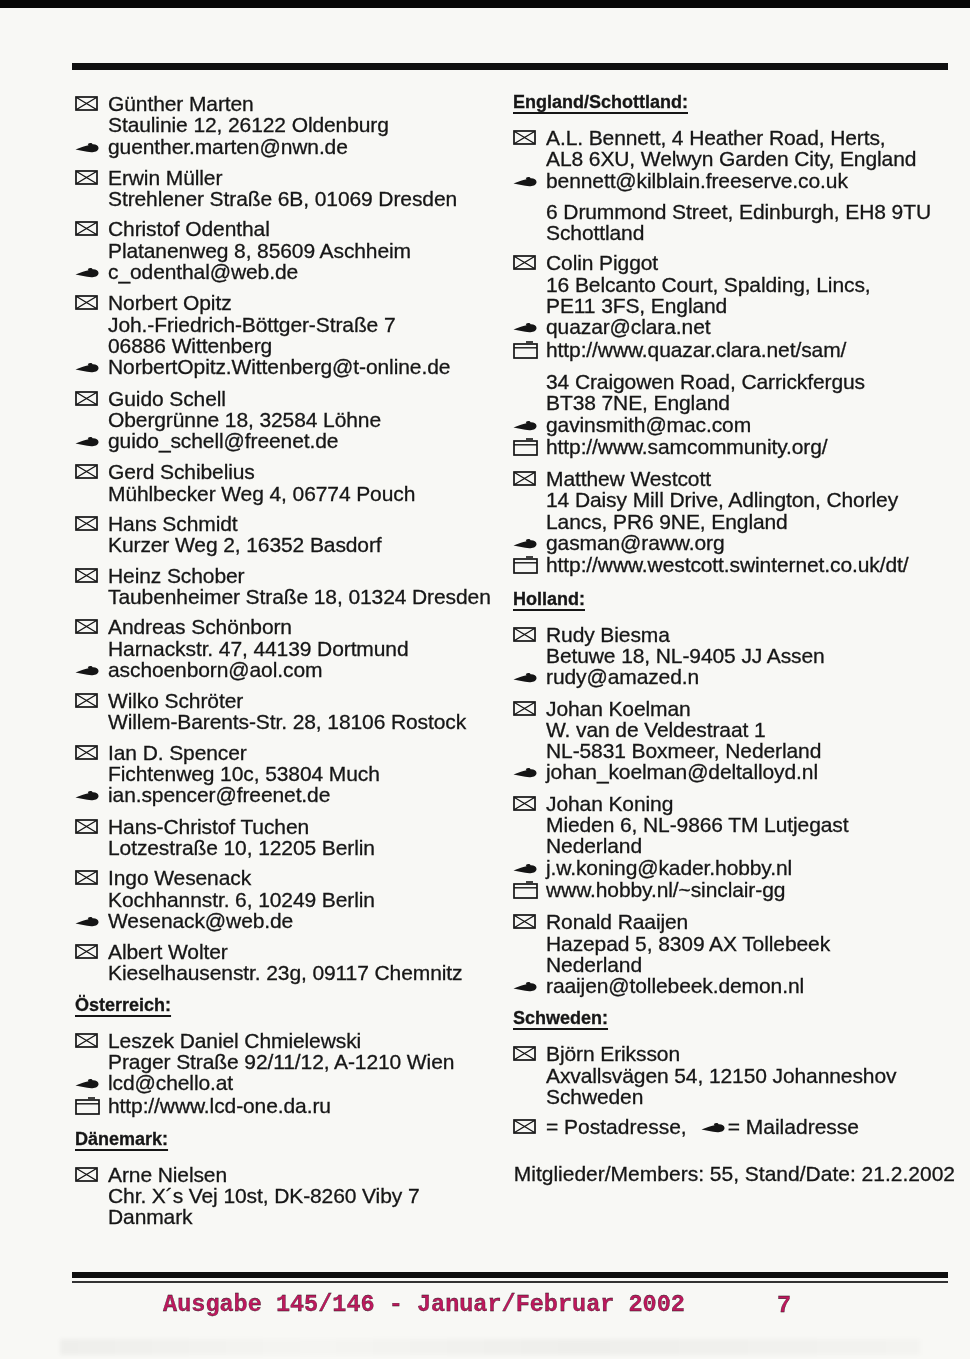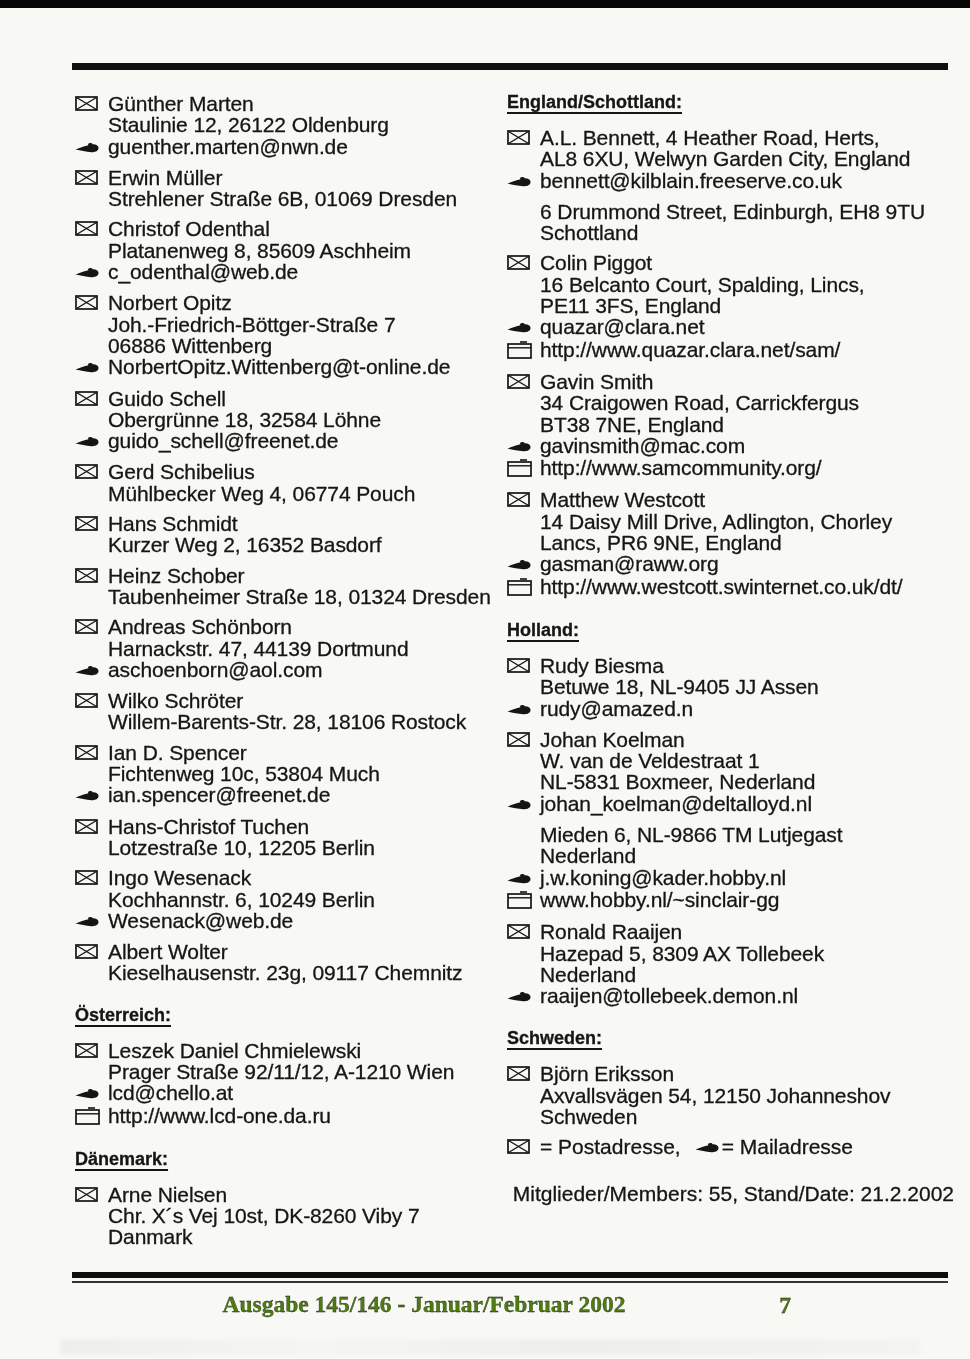--- a/index.html
+++ b/index.html
@@ -1,25 +1,25 @@
 <!DOCTYPE html>
 <html><head>
 <meta charset="utf-8">
 <style>
   html,body{margin:0;padding:0;background:#f7f7f4;}
   .page{position:relative;width:970px;height:1359px;background:#f8f8f5;overflow:hidden;
         font-family:"Liberation Sans","DejaVu Sans",sans-serif;color:#161616;
         -webkit-text-stroke:0.3px #161616;}
   .top-edge{position:absolute;top:0;left:0;width:970px;height:8px;background:#070707;}
   .top-rule{position:absolute;top:63px;left:72px;width:876px;height:7px;background:#101010;}
-  .content{position:absolute;left:75px;top:90px;width:880px;display:flex;gap:20px;}
+  .content{position:absolute;left:75px;top:90px;width:880px;display:flex;gap:26px;}
   .col{display:flex;flex-direction:column;}
   .col-left{width:412px;padding-top:3px;}
   .col-right{width:447px;}
-  .section + .section{margin-top:10px;}
+  .section + .section{}
   .section-header{font-size:18px;line-height:25px;font-weight:bold;margin:0 0 12px 0;
         text-decoration:underline;text-decoration-thickness:2px;text-underline-offset:4px;}
   .section-header:empty{display:none;}
   .entry{margin-bottom:9px;}
   .line{display:flex;align-items:flex-start;font-size:21px;line-height:21.3px;
         letter-spacing:-0.1px;white-space:nowrap;}
   .icon-cell{flex:0 0 33px;}
   .line-text{flex:1;}
   .ic{display:none;}
   .line[data-icon="post"] .ic-post{display:inline-block;margin-top:3px;}
@@ -28,21 +28,21 @@
   .legend{margin-top:0;}
   .legend-line{display:flex;align-items:flex-start;font-size:21px;line-height:21.5px;margin-bottom:1px;}
   .legend .ic{display:inline-block;}
   .legend .icon-cell .ic-post{margin-top:3px;}
   .legend .icon-cell .ic-web{margin-top:2px;}
   .inline-hand{margin:6px 3px 0 14px;}
   .members{margin-top:24px;font-size:21px;line-height:22px;white-space:nowrap;text-align:right;}
   .footer-rule{position:absolute;left:72px;top:1272px;width:876px;height:0;
         border-top:6px solid #0e0e0e;padding-top:3px;border-bottom:2px solid #333;box-sizing:content-box;}
   .footer{position:absolute;left:0;top:1291px;width:848px;text-align:center;
-        font-family:Liberation Serif, serif;font-weight:bold;font-size:23.5px;color:#4d7c0f;}
+        font-family:Liberation Mono, monospace;font-weight:bold;font-size:23.5px;color:#be185d;}
   .footer-page{position:absolute;right:57px;top:1px;}
   .ghost-strip{position:absolute;left:60px;bottom:4px;width:860px;height:16px;
         background:linear-gradient(90deg,rgba(0,0,0,0.04),rgba(0,0,0,0.01) 30%,rgba(0,0,0,0.04) 60%,rgba(0,0,0,0.02));
         filter:blur(2px);}
 </style>
 </head>
 <body>
 
 <div class="page">
   <div class="top-edge"></div>
@@ -704,31 +704,20 @@
                   <line x1="1" y1="6.8" x2="24" y2="6.8" stroke="#151515" stroke-width="1.4"></line>
                 </svg>
                   </span>
                   <span class="line-text">http://www.quazar.clara.net/sam/</span>
                 </div>
 
             </div>
 
             <div class="entry">
 
-                <div class="line" data-icon="post">
-                  <span class="icon-cell">
-                    <svg class="ic ic-post" width="23" height="15" viewBox="0 0 23 15">
-                  <rect x="1" y="1" width="21" height="13" fill="none" stroke="#151515" stroke-width="1.7"></rect>
-                  <path d="M1.5,1.5 L21.5,13.5 M21.5,1.5 L1.5,13.5" fill="none" stroke="#151515" stroke-width="1.4"></path>
-                </svg>
-                    
-                    
-                  </span>
-                  <span class="line-text">Gavin Smith</span>
-                </div>
 
                 <div class="line" data-icon="none">
                   <span class="icon-cell">
                     
                     
                     
                   </span>
                   <span class="line-text">34 Craigowen Road, Carrickfergus</span>
                 </div>
 
@@ -906,20 +895,31 @@
                 </svg>
                     
                   </span>
                   <span class="line-text">johan_koelman@deltalloyd.nl</span>
                 </div>
 
             </div>
 
             <div class="entry">
 
+                <div class="line" data-icon="post">
+                  <span class="icon-cell">
+                    <svg class="ic ic-post" width="23" height="15" viewBox="0 0 23 15">
+                  <rect x="1" y="1" width="21" height="13" fill="none" stroke="#151515" stroke-width="1.7"></rect>
+                  <path d="M1.5,1.5 L21.5,13.5 M21.5,1.5 L1.5,13.5" fill="none" stroke="#151515" stroke-width="1.4"></path>
+                </svg>
+                    
+                    
+                  </span>
+                  <span class="line-text">Johan Koning</span>
+                </div>
 
                 <div class="line" data-icon="none">
                   <span class="icon-cell">
                     
                     
                     
                   </span>
                   <span class="line-text">Mieden 6, NL-9866 TM Lutjegast</span>
                 </div>
 

